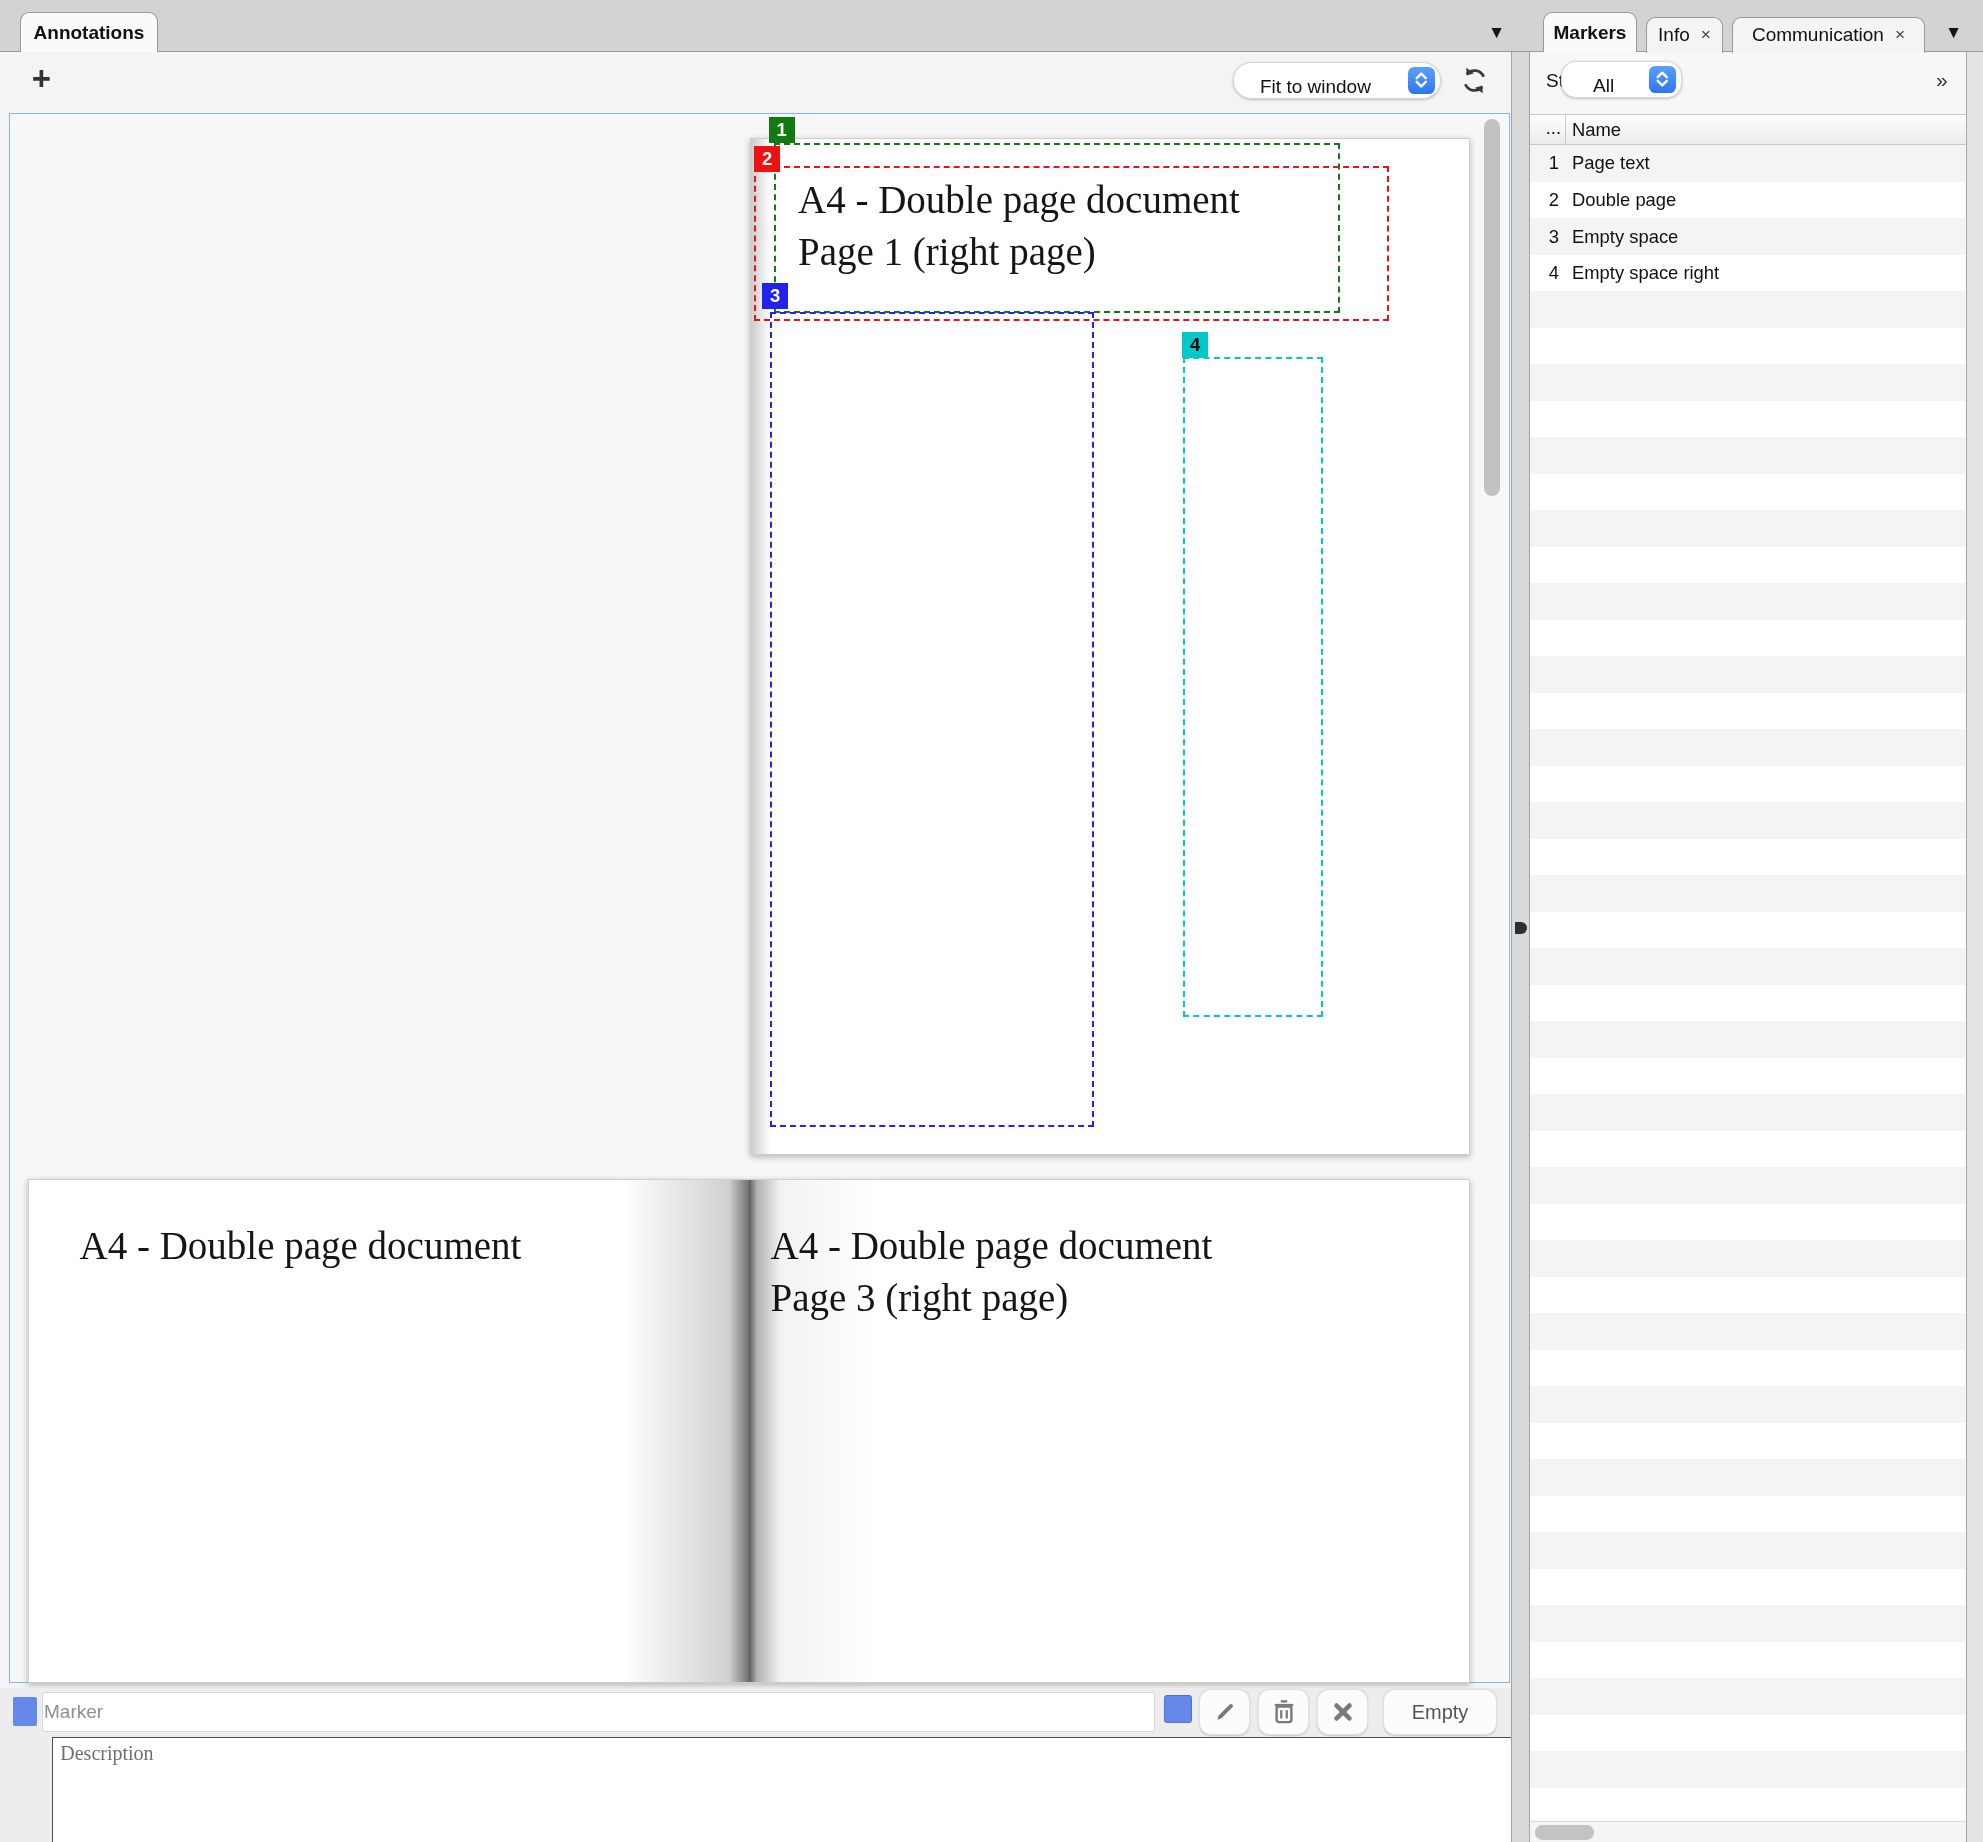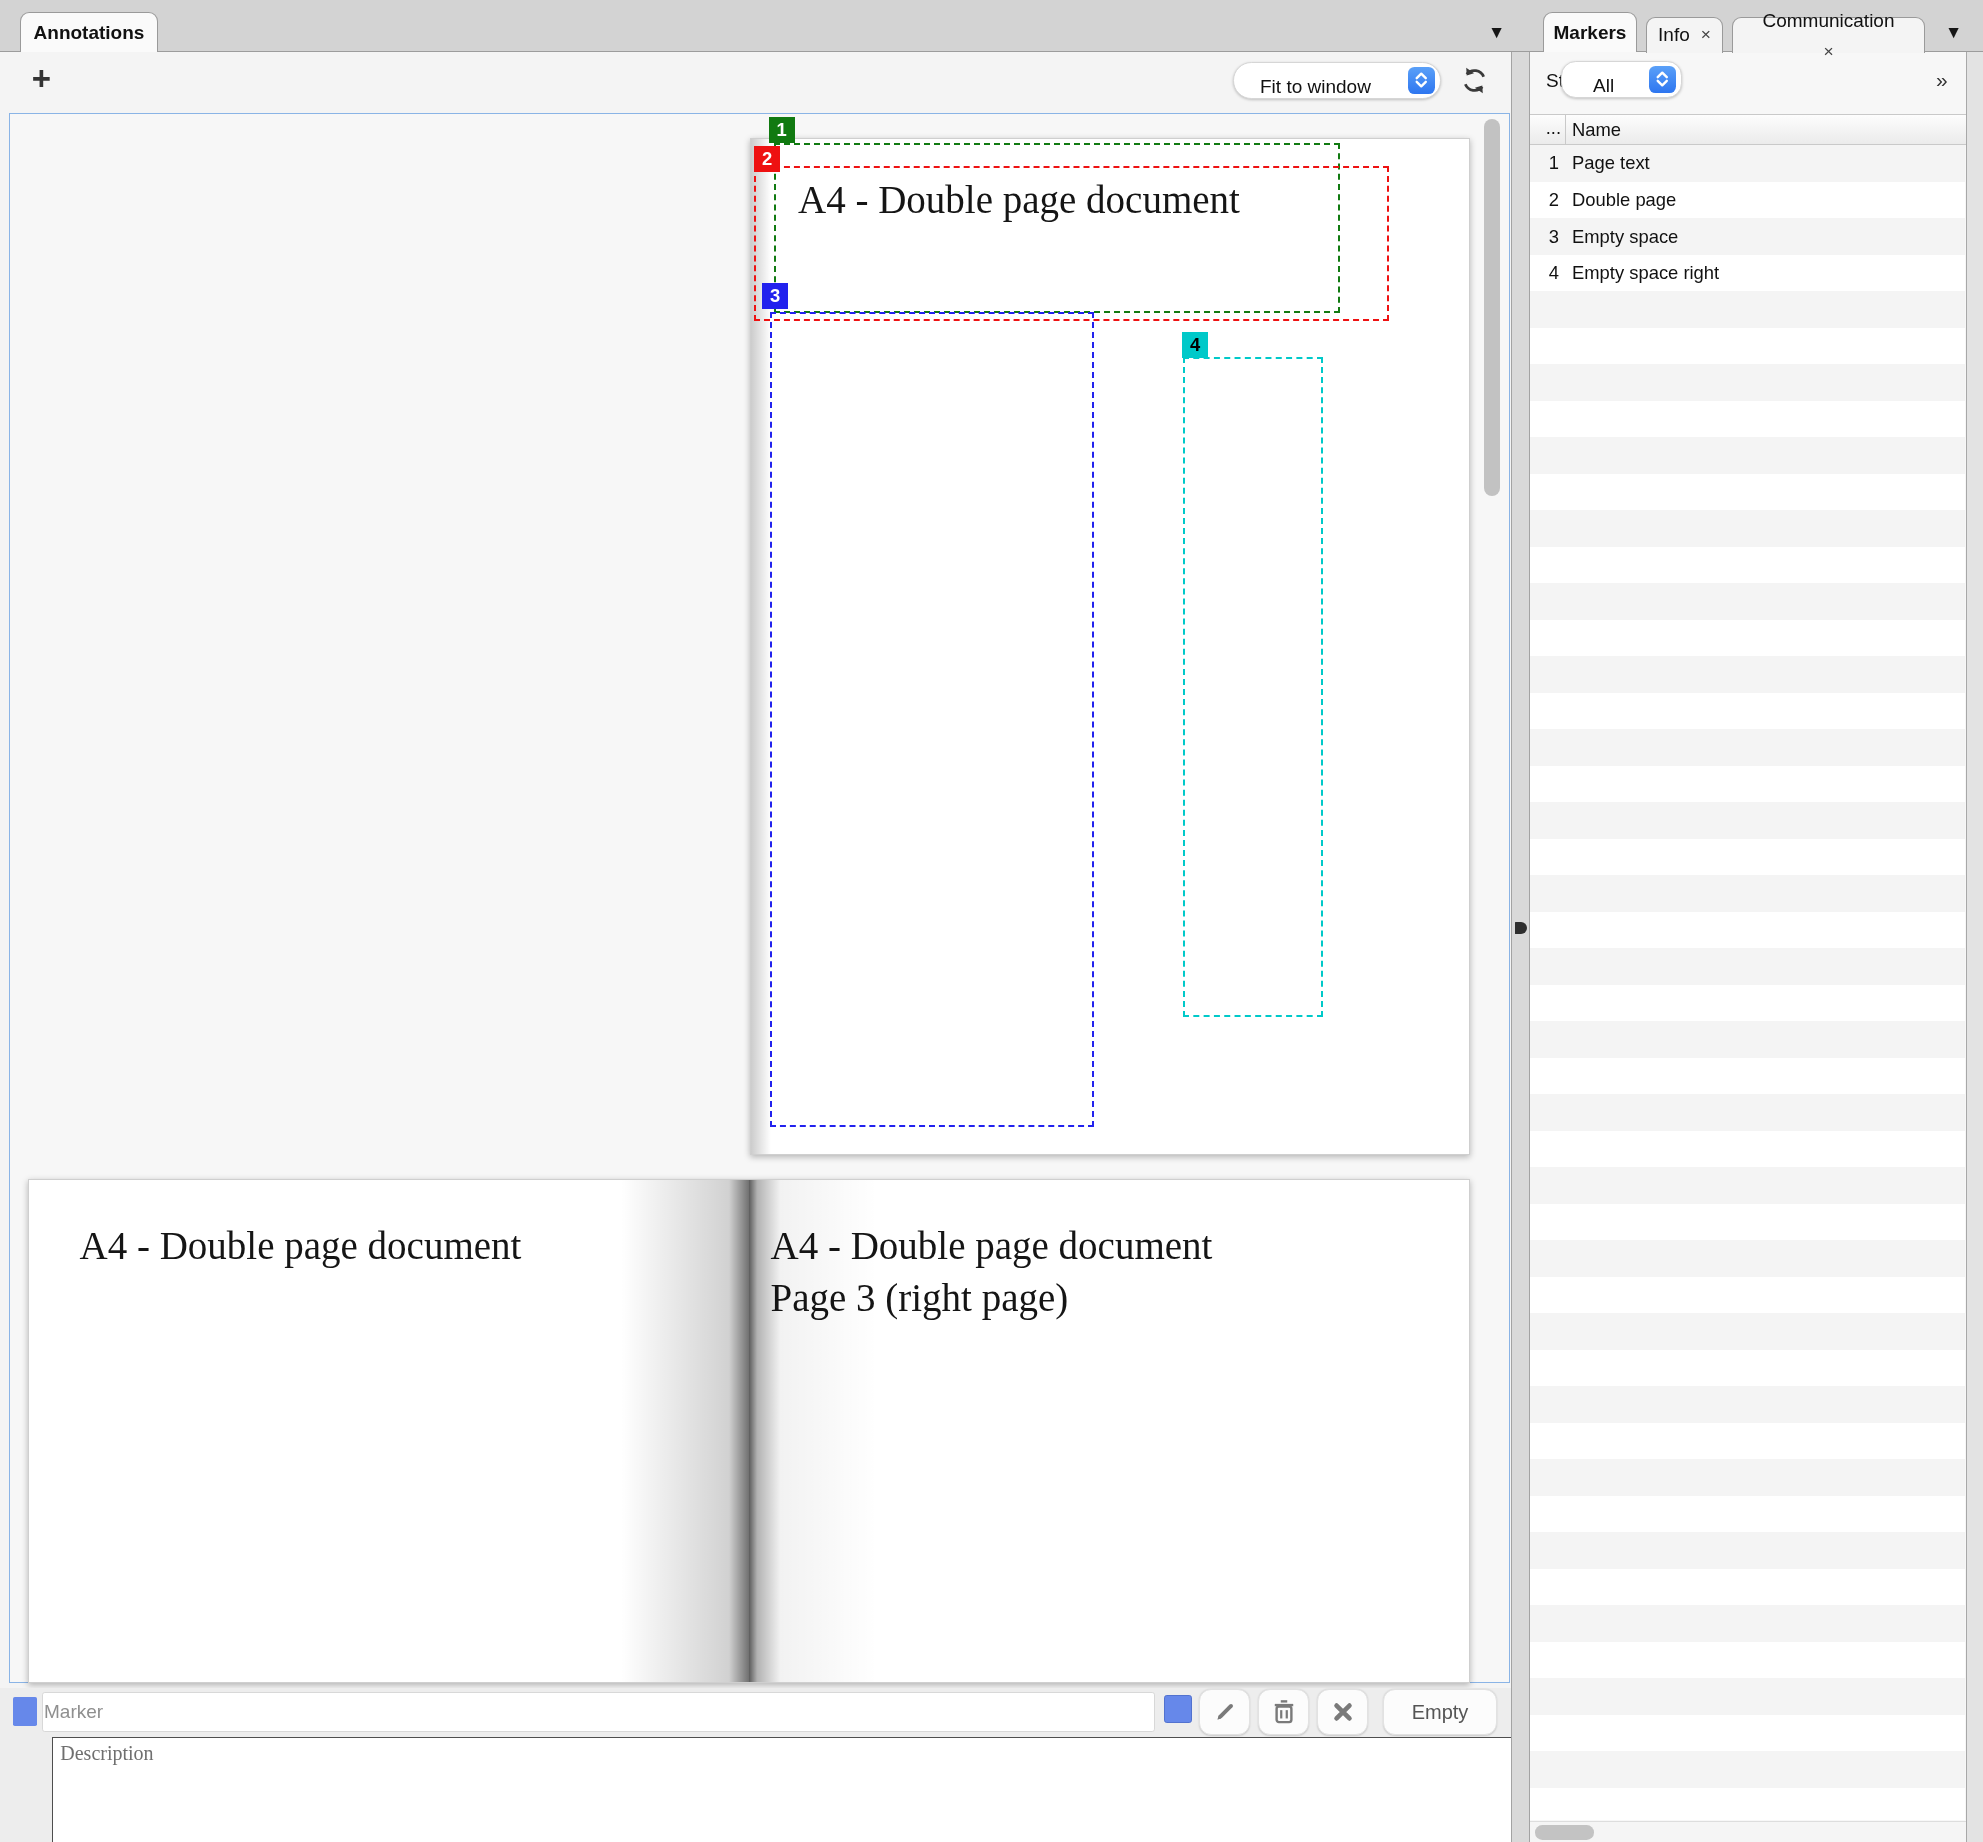--- a/index.html
+++ b/index.html
@@ -9,21 +9,21 @@
   
   .topband{position:absolute;left:0;top:0;width:1984px;height:51px;background:#d3d3d3;}
   .topline{position:absolute;left:0;top:51px;width:1984px;height:0.9px;background:#9c9c9c;z-index:1;}
   .tab{position:absolute;background:#fafafa;border:0.9px solid #9a9a9a;border-bottom:none;
        border-radius:9.2px 9.2px 0 0;box-sizing:border-box;z-index:2;
        display:flex;align-items:center;justify-content:center;font-size:19px;}
   .tab-annotations{left:20px;top:12px;width:138px;height:40px;font-weight:bold;}
   .tab-markers{left:1543px;top:12px;width:94px;height:40px;font-weight:bold;}
   .tab-inactive{top:16.5px;height:36px;background:#f4f4f4;gap:11px;}
   .tab-info{left:1646px;width:77px;}
-  .tab-comm{left:1732px;width:193px;flex-direction:column;}
+  .tab-comm{left:1732px;width:193px;}
   .tab-close{font-size:17.4px;color:#444;line-height:1;}
   .menu-triangle{position:absolute;font-size:17.4px;color:#161616;z-index:2;}
   .left-menu-triangle{left:1488px;top:22px;}
   .right-menu-triangle{left:1945px;top:22px;}
 
   
   .left-panel-bg{position:absolute;left:0;top:52px;width:1511px;height:1636px;background:#f4f4f4;}
   .plus-btn{position:absolute;left:24px;top:61px;width:35px;height:35px;font-size:33px;font-weight:bold;
             color:#333;display:flex;align-items:center;justify-content:center;}
   .pill{position:absolute;background:#fff;border:0.9px solid #d6d6d6;border-radius:18.4px;
@@ -143,20 +143,21 @@
       <path d="M8 22 A 11 11 0 0 0 26.5 25" fill="none" stroke="#3a3a3a" stroke-width="3"></path>
       <path d="M27 32 L26.5 23.5 L18.5 26 Z" fill="#3a3a3a"></path>
     </svg>
   </div>
 
   <div class="viewer"></div>
 
   <div class="docpage page1">
     <div class="pagetext pt1">
       <div>A4 - Double page document</div>
+      <div>Page 1 (right page)</div>
     </div>
   </div>
 
   <div class="docpage spread">
     <div class="pagetext pt2">
       <div>A4 - Double page document</div>
     </div>
     <div class="pagetext pt3">
       <div>A4 - Double page document</div>
       <div>Page 3 (right page)</div>

